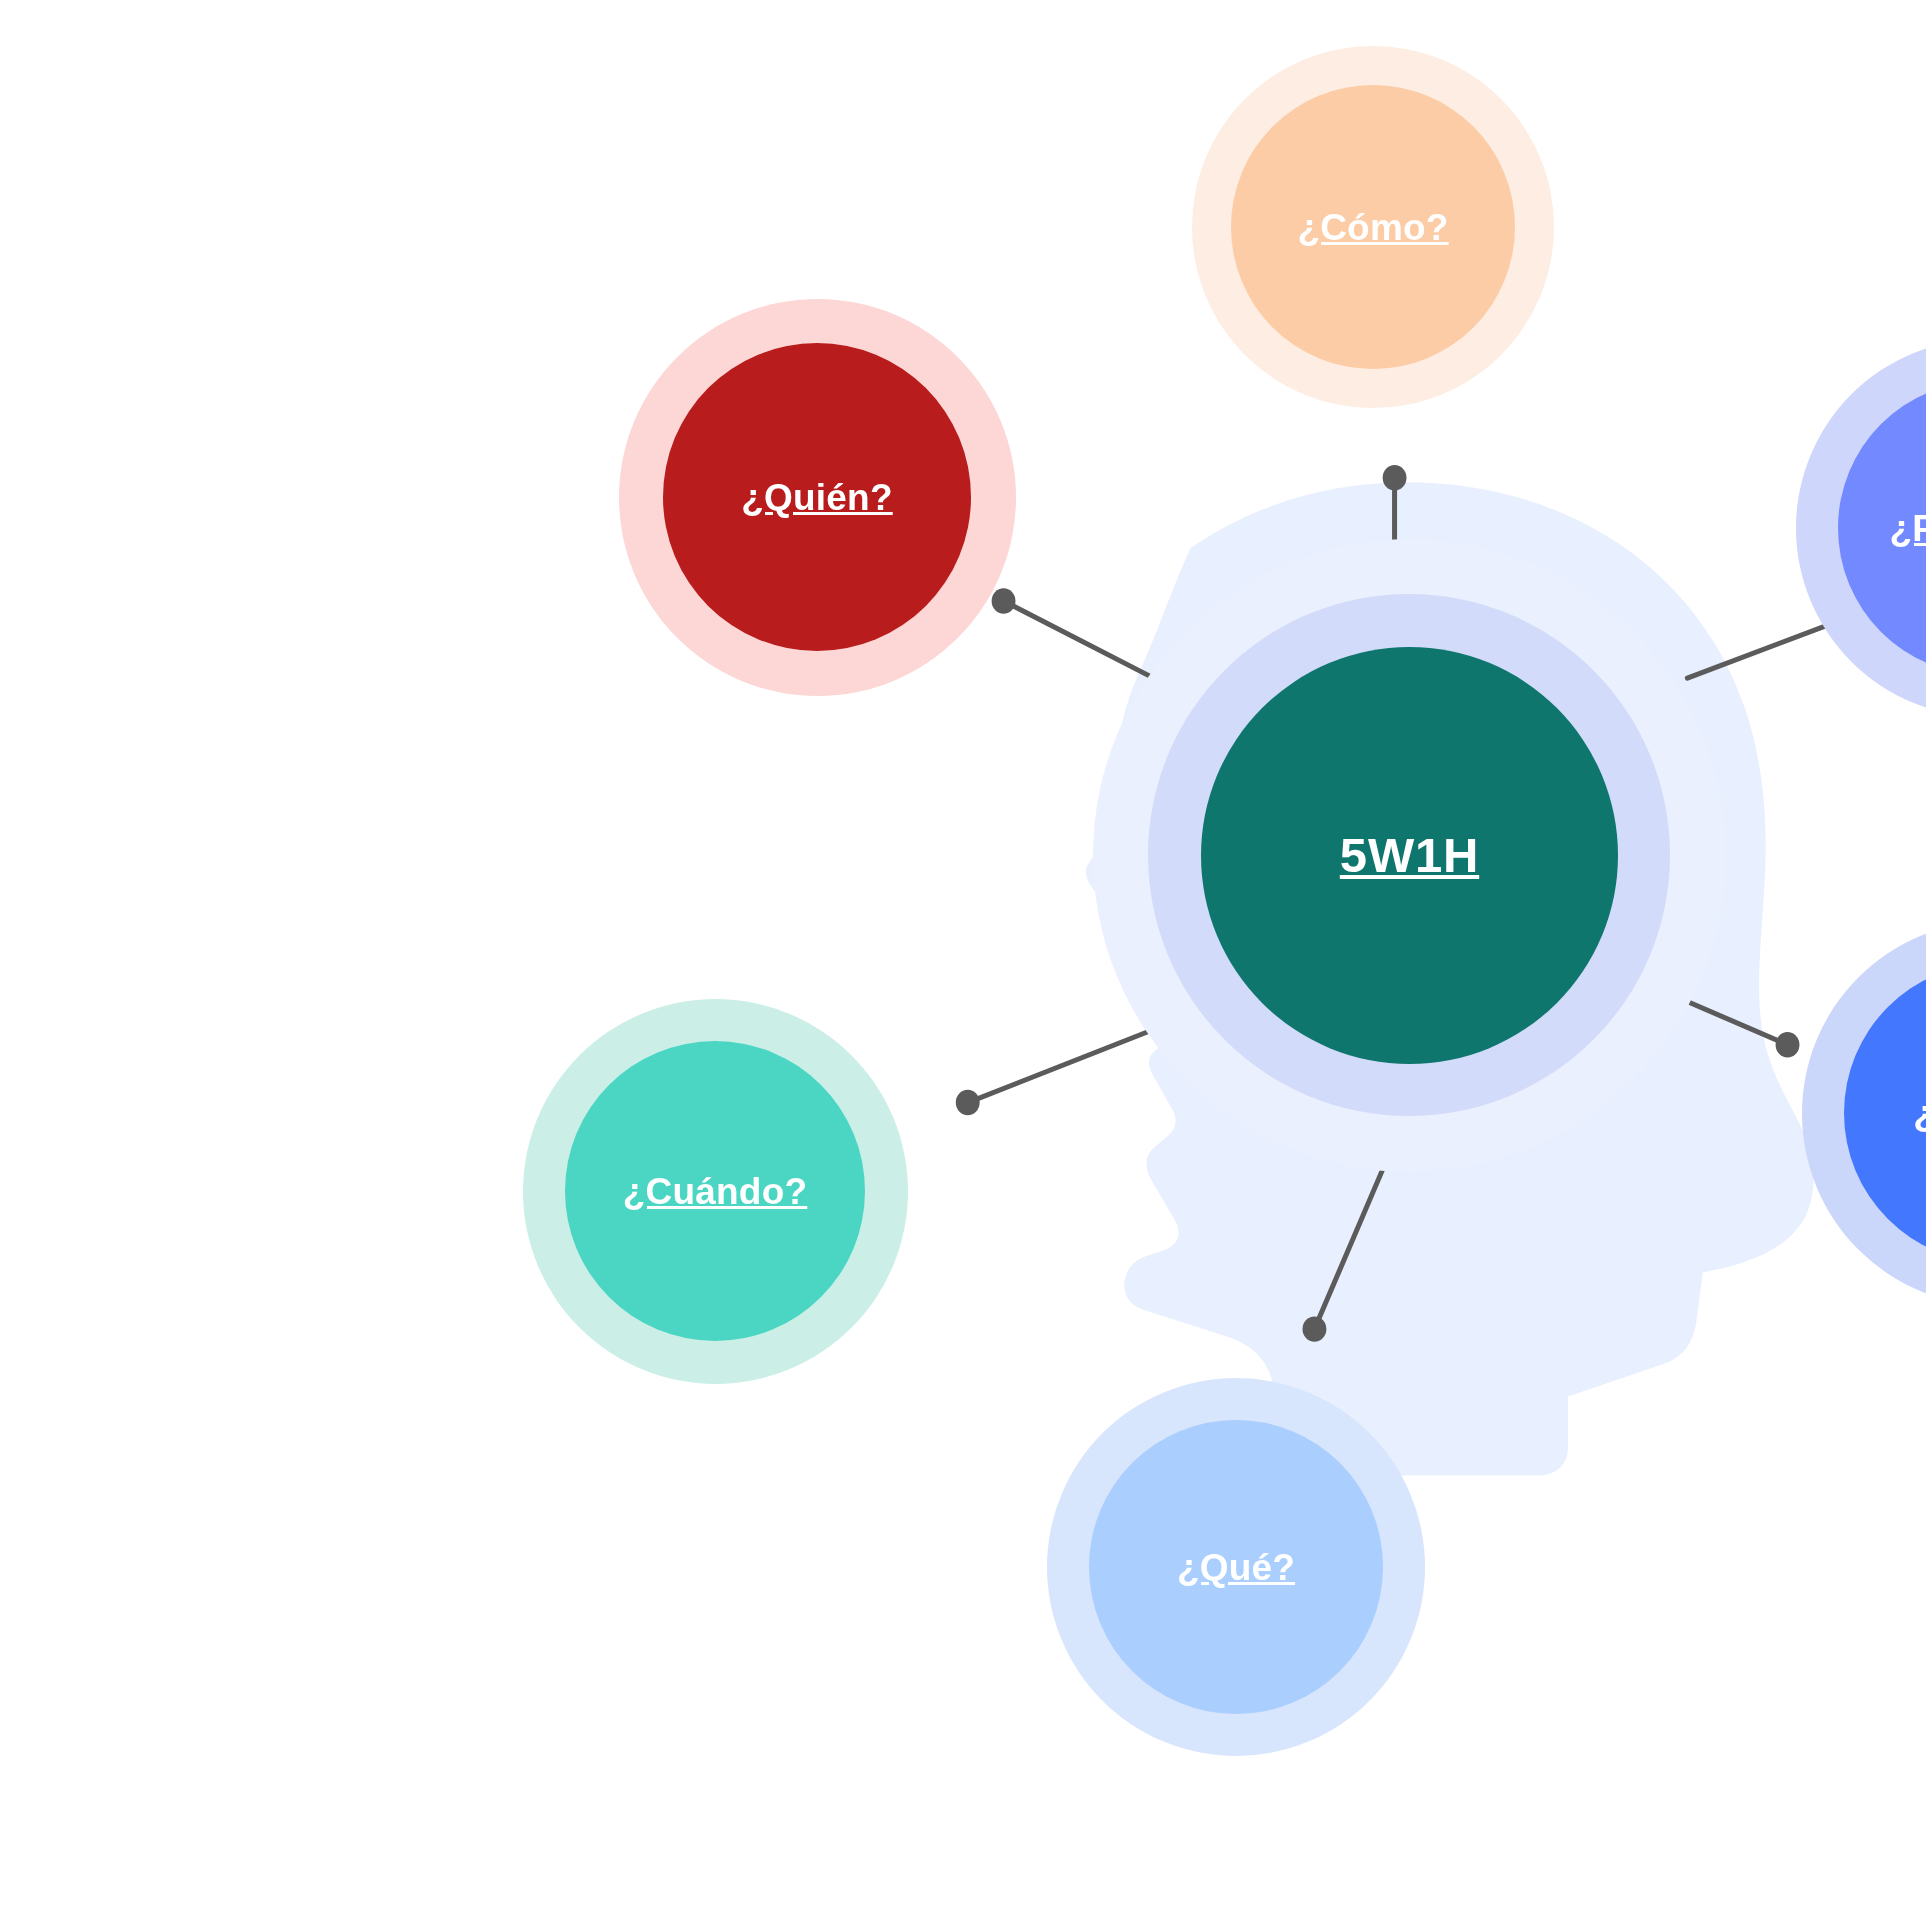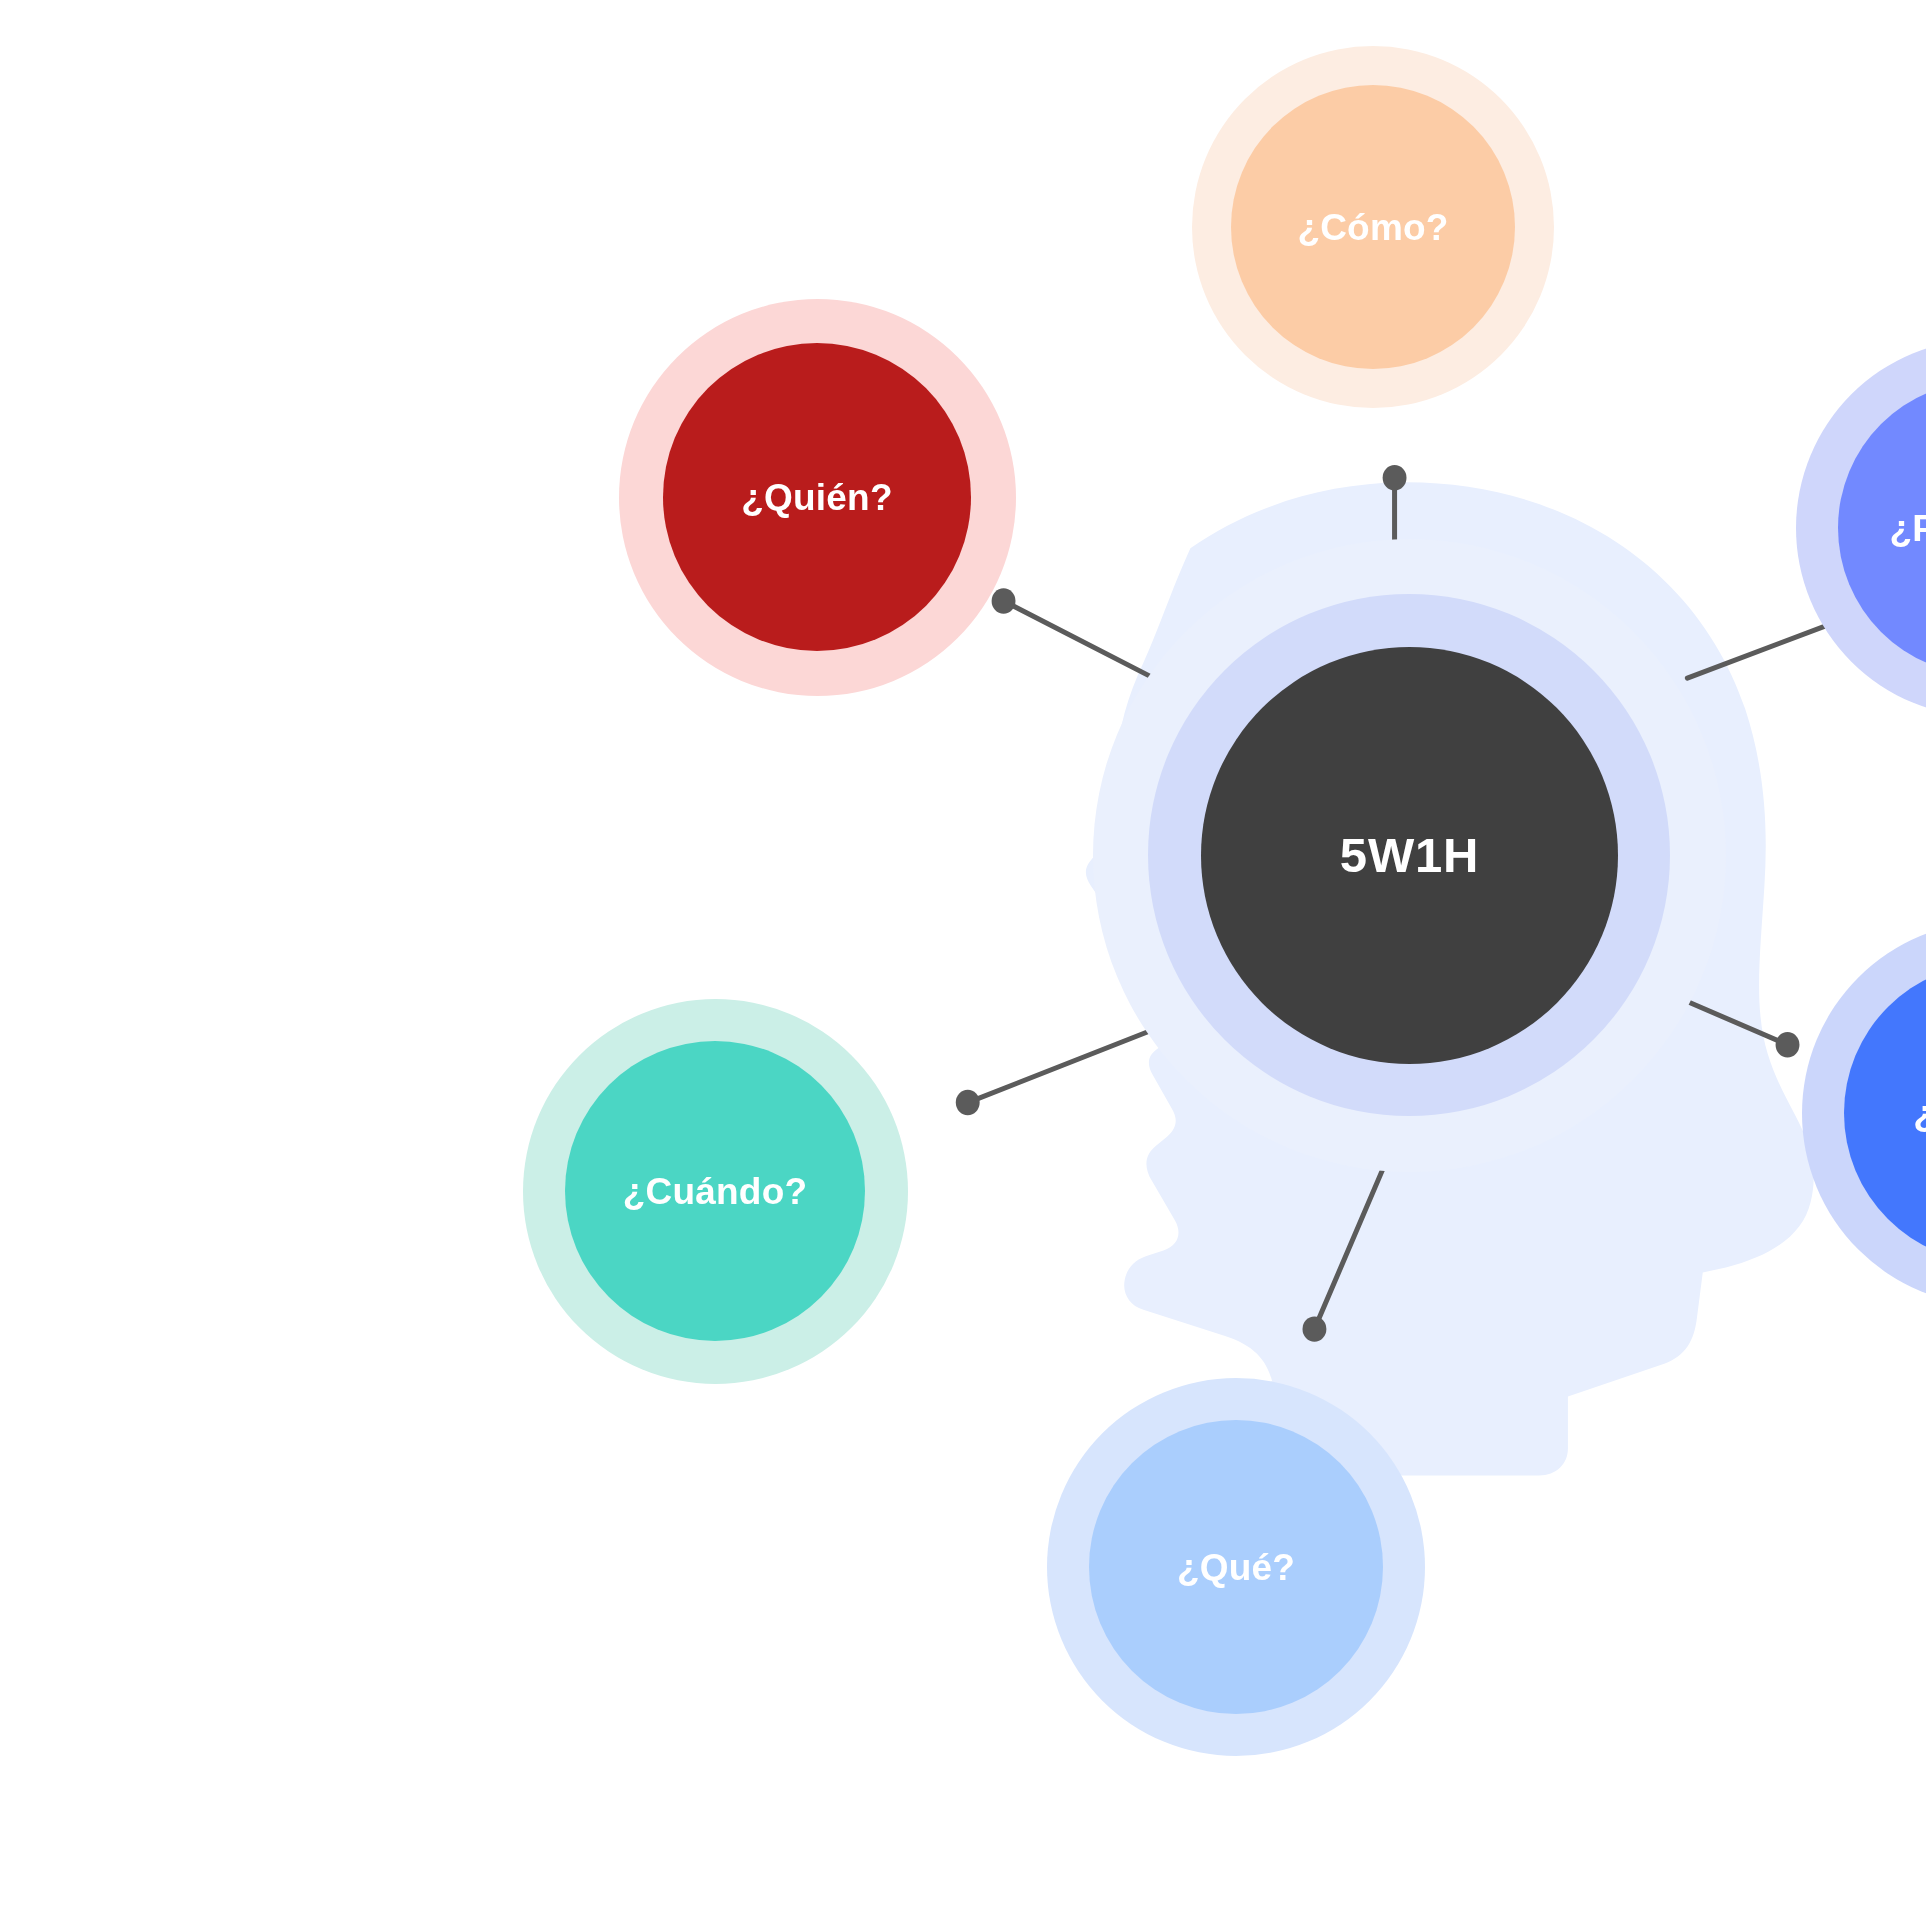--- a/index.html
+++ b/index.html
@@ -52,20 +52,21 @@
   }
 
   .node-label {
     color: #ffffff;
     font-weight: bold;
     letter-spacing: 0.2px;
     white-space: nowrap;
     text-align: right;
     line-height: 1;
     user-select: none;
+    text-decoration: underline;
   }
 
   
   #node-center {
     left: 1093px;
     top: 539px;
     width: 633px;
     height: 633px;
   }
   #node-center .ring-outer {
@@ -80,21 +81,21 @@
     left: 55px; top: 55px;
     width: 522px; height: 522px;
     border-radius: 50%;
     background: #D2DBFA;
   }
   #node-center .core {
     position: absolute;
     left: 108px; top: 108px;
     width: 417px; height: 417px;
     border-radius: 50%;
-    background: #404040;
+    background: #0f766e;
     display: flex;
     align-items: center;
     justify-content: center;
   }
   #node-center .node-label {
     font-size: 49px;
     letter-spacing: 0.8px;
   }
 
   

